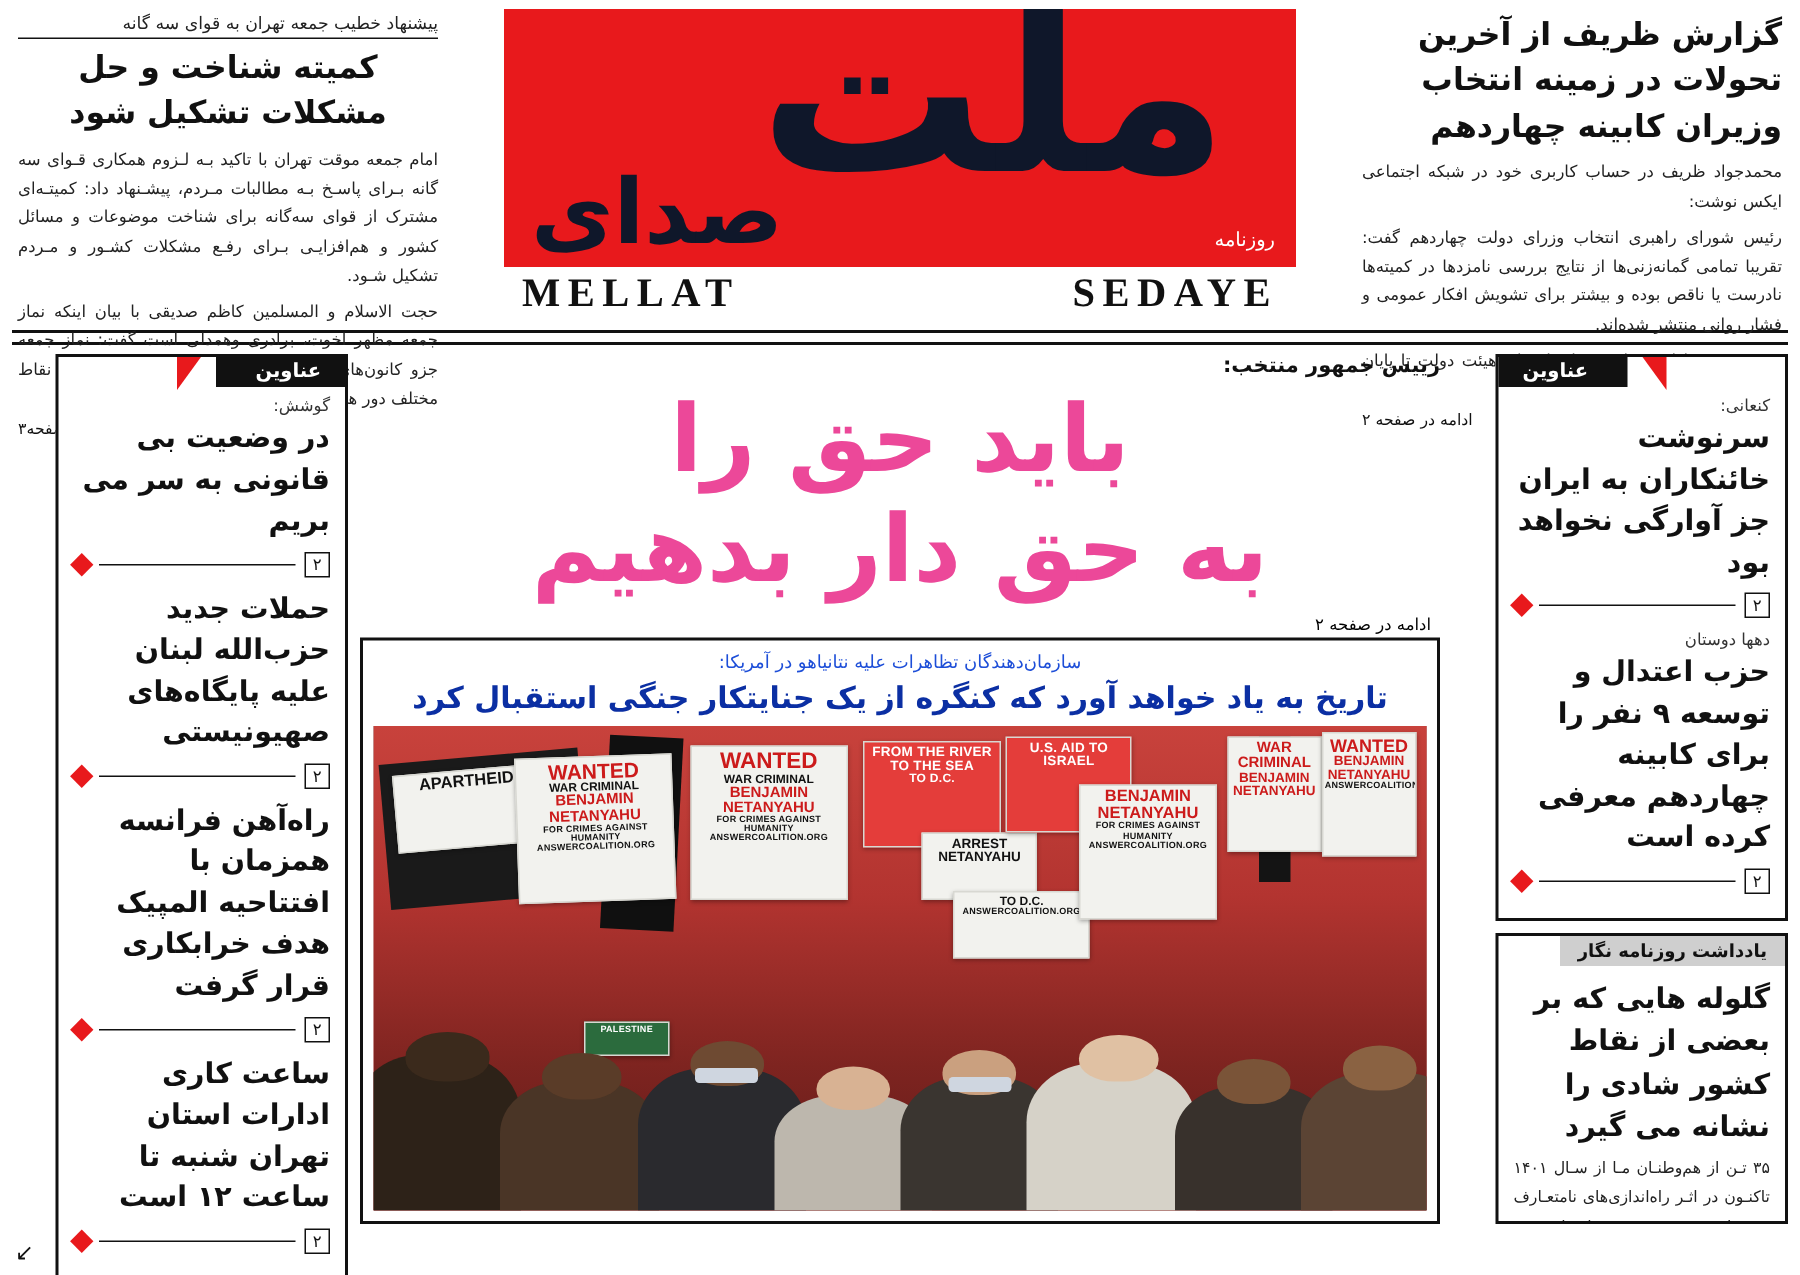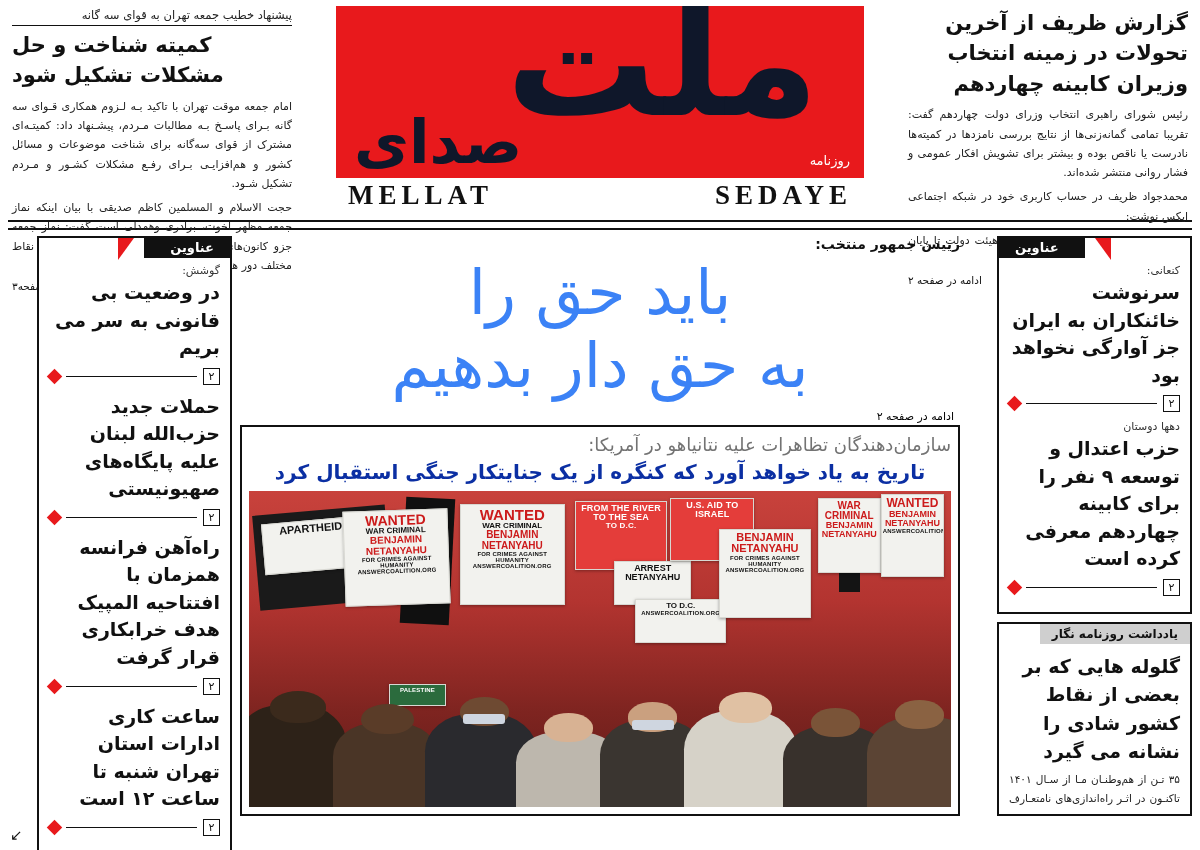--- a/index.html
+++ b/index.html
@@ -90,21 +90,21 @@
     margin-bottom: 4px;
   }
   .mast-head {
     font-weight: bold;
     font-size: 21px;
     line-height: 1.45;
     color: #111;
     text-align: right;
     margin-bottom: 6px;
   }
-  .mast-head.center { text-align: left; }
+  .mast-head.center { text-align: center; }
   .mast-body {
     font-size: 11px;
     line-height: 1.75;
     color: #222;
     text-align: justify;
   }
   .mast-body p { margin: 0 0 5px 0; }
   .mast-more {
     font-size: 10.5px;
     text-align: left;
@@ -259,44 +259,45 @@
   .lead-kicker {
     text-align: right;
     font-size: 14px;
     font-weight: bold;
     color: #111;
     margin-bottom: 4px;
   }
   .lead-title {
     text-align: center;
     font-size: 62px;
-    font-weight: normal;
+    font-weight: bold;
     line-height: 1.18;
-    color: #3b82f6;
+    color: #ec4899;
     letter-spacing: 2px;
     margin: 0 0 8px 0;
   }
   .lead-more {
     font-size: 11px;
     text-align: right;
     padding-right: 6px;
     margin-bottom: 2px;
   }
 
   .photo-frame {
     border: 2px solid #111;
     padding: 7px;
     background: #fff;
     flex: 1;
     display: flex;
     flex-direction: column;
   }
   .photo-kicker {
-    font-size: 18px;
-    color: #737373;
+    text-align: center;
+    font-size: 12px;
+    color: #1d4ed8;
     margin-bottom: 4px;
   }
   .photo-caption {
     text-align: center;
     font-size: 20px;
     font-weight: bold;
     color: #0b2fa3;
     margin-bottom: 6px;
     line-height: 1.3;
   }
@@ -361,22 +362,22 @@
 </head>
 <body>
 
 <div class="page">
 
   <div class="masthead">
 
     <div class="mast-col">
       <div class="mast-head">گزارش ظریف از آخرین تحولات در زمینه انتخاب وزیران کابینه چهاردهم</div>
       <div class="mast-body">
+        <p>محمدجواد ظریف در حساب کاربری خود در شبکه اجتماعی ایکس نوشت:</p>
         <p>رئیس شورای راهبری انتخاب وزرای دولت چهاردهم گفت: تقریبا تمامی گمانه‌زنی‌ها از نتایج بررسی نامزدها در کمیته‌ها نادرست یا ناقص بوده و بیشتر برای تشویش افکار عمومی و فشار روانی منتشر شده‌اند.</p>
-        <p>محمدجواد ظریف در حساب کاربری خود در شبکه اجتماعی ایکس نوشت:</p>
         <p>بررسی پیشنهادات دریافتی برای اعضای هیئت دولت تا پایان خود تدقیک شده است.</p>
       </div>
       <div class="mast-more">ادامه در صفحه ۲</div>
     </div>
 
     <div class="mast-center">
       <div class="logo-box">
         <span class="logo-ar logo-mellat">ملت</span>
         <span class="logo-ar logo-sedaye">صدای</span>
         <span class="logo-sub">روزنامه</span>

